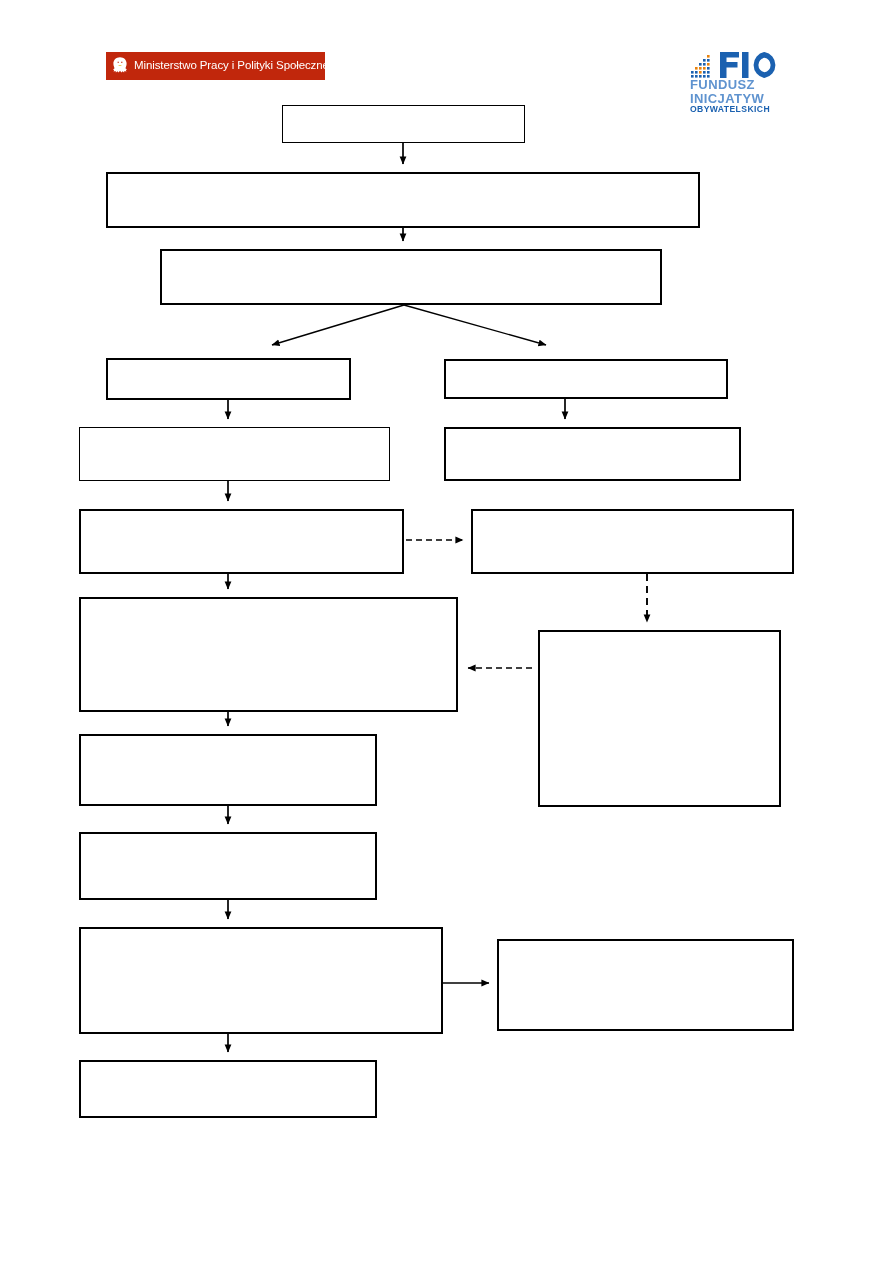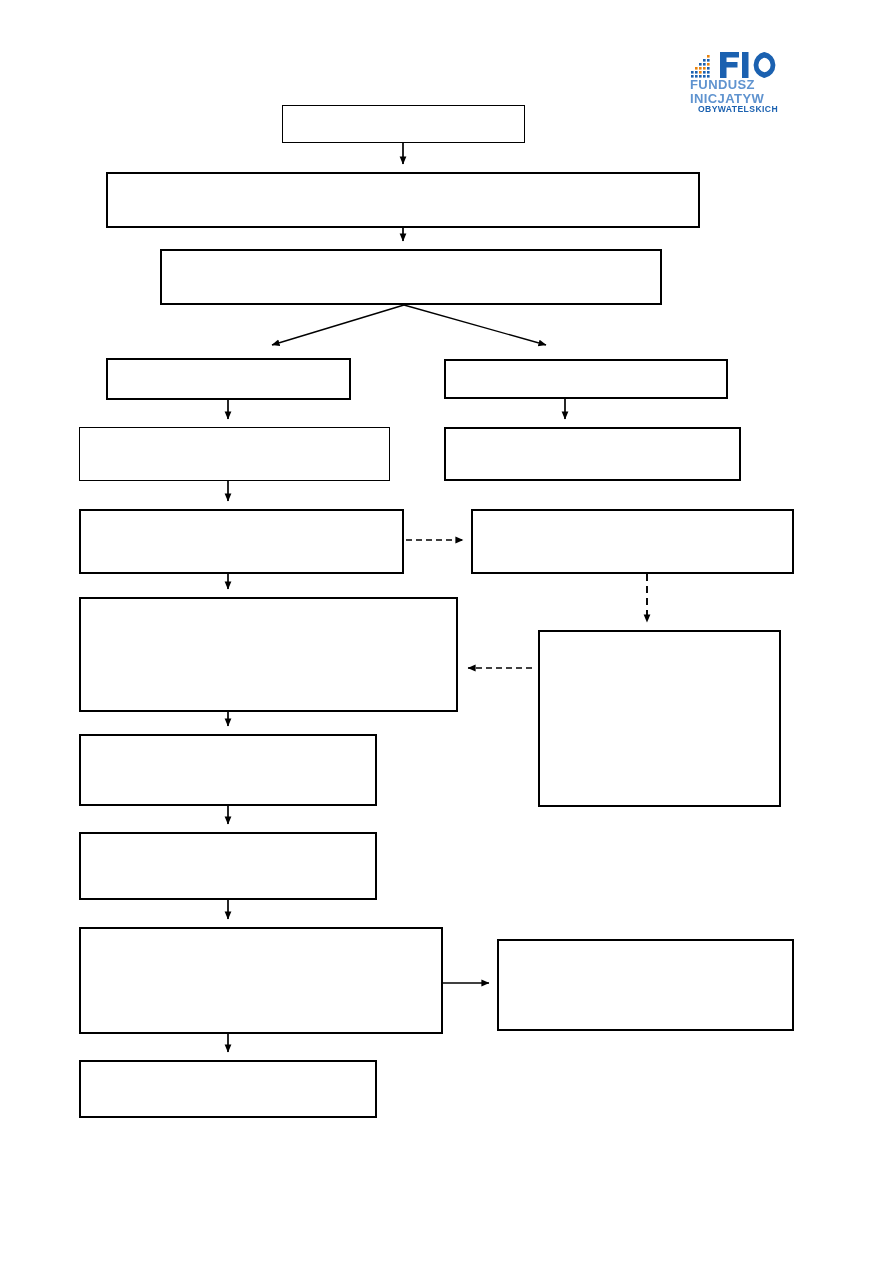--- a/index.html
+++ b/index.html
@@ -75,20 +75,31 @@
     width: 893px;
     height: 1263px;
     pointer-events: none;
   }
 </style>
 </head>
 <body>
 
 <div id="page">
 
+  <div id="ministry-logo">
+    <svg id="ministry-emblem" viewBox="0 0 18 20">
+      <path d="M9 1.2 C5 1.2 2.4 4 2.4 7.6 C2.4 9.6 3 11 3.6 12.2 L2 13.4 L3.1 14 L2.6 15.6 L4.6 15.1 L4.9 16.5 L6.4 15.3 L7.6 16.4 L9 14.8 L10.4 16.4 L11.6 15.3 L13.1 16.5 L13.4 15.1 L15.4 15.6 L14.9 14 L16 13.4 L14.4 12.2 C15 11 15.6 9.6 15.6 7.6 C15.6 4 13 1.2 9 1.2 Z" fill="#ffffff"></path>
+      <path d="M9 2.6 C6 2.6 4.1 4.6 4.1 7.3 C4.1 9.2 4.9 10.6 5.6 11.8 L12.4 11.8 C13.1 10.6 13.9 9.2 13.9 7.3 C13.9 4.6 12 2.6 9 2.6 Z" fill="#ffffff"></path>
+      <circle cx="7.2" cy="6.2" r="0.7" fill="#c1270c"></circle>
+      <circle cx="10.8" cy="6.2" r="0.7" fill="#c1270c"></circle>
+      <path d="M7.6 9.2 L10.4 9.2 L10.4 10 L7.6 10 Z" fill="#e8c23a"></path>
+      <path d="M9 3.2 L10.6 4.4 L10 6.2 L8 6.2 L7.4 4.4 Z" fill="#ffffff"></path>
+    </svg>
+    <span id="ministry-logo-text">Ministerstwo Pracy i Polityki Społecznej</span>
+  </div>
 
   <div id="fio-logo">
     <svg viewBox="0 0 100 52" width="100" height="52">
 
       <g>
         <rect x="1" y="27" width="2.6" height="2.6" fill="#1b61b0"></rect>
         <rect x="1" y="31" width="2.6" height="2.6" fill="#1b61b0"></rect>
         <rect x="5" y="23" width="2.6" height="2.6" fill="#e8820c"></rect>
         <rect x="5" y="27" width="2.6" height="2.6" fill="#1b61b0"></rect>
         <rect x="5" y="31" width="2.6" height="2.6" fill="#1b61b0"></rect>
@@ -110,21 +121,21 @@
       </g>
 
       <g fill="#1b61b0">
         <path d="M30 8 h19 v5.5 h-12.5 v4.5 h11 v5.5 h-11 v10.5 h-6.5 z"></path>
         <rect x="52" y="8" width="6.5" height="26"></rect>
         <path d="M74.5 8 a13.2 13.2 0 0 1 0 26 a13.2 13.2 0 0 1 0 -26 z m0 5.8 a7.3 7.3 0 0 0 0 14.4 a7.3 7.3 0 0 0 0 -14.4 z"></path>
       </g>
     </svg>
     <div style="position:absolute;left:0;top:34px;width:100px;line-height:1.05;">
       <div style="color:#5f93cf;font-size:13px;font-weight:bold;letter-spacing:0.4px;font-family:'Liberation Sans',sans-serif;">FUNDUSZ INICJATYW</div>
-      <div style="color:#1b61b0;font-size:8.6px;font-weight:bold;letter-spacing:0.4px;font-family:'Liberation Sans',sans-serif;margin-left:8px;">OBYWATELSKICH</div>
+      <div style="color:#1b61b0;font-size:8.6px;font-weight:bold;letter-spacing:0.4px;font-family:'Liberation Sans',sans-serif;">OBYWATELSKICH</div>
     </div>
   </div>
 
   <div id="boxes-layer">
       <div class="fbox" style="left: 282px; top: 105px; width: 243px; height: 38px;"></div>
       <div class="fbox thick" style="left: 106px; top: 172px; width: 594px; height: 56px;"></div>
       <div class="fbox thick" style="left: 160px; top: 249px; width: 502px; height: 56px;"></div>
       <div class="fbox thick" style="left: 106px; top: 358px; width: 245px; height: 42px;"></div>
       <div class="fbox thick" style="left: 444px; top: 359px; width: 284px; height: 40px;"></div>
       <div class="fbox" style="left: 79px; top: 427px; width: 311px; height: 54px;"></div>

